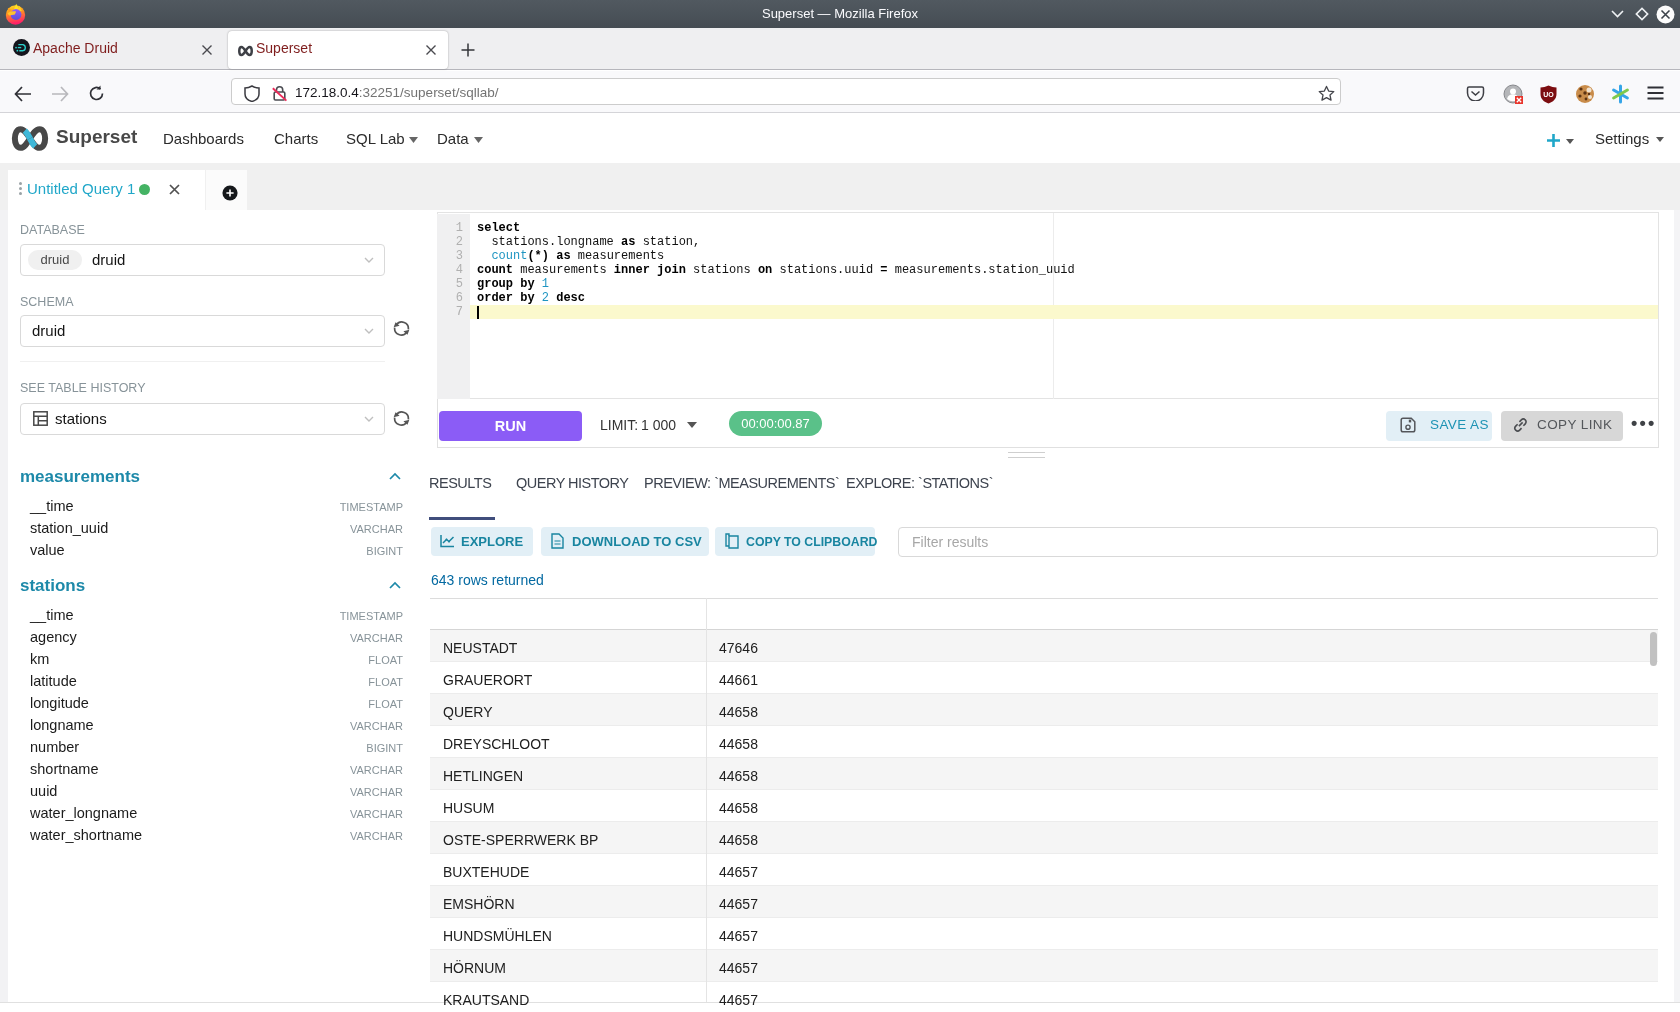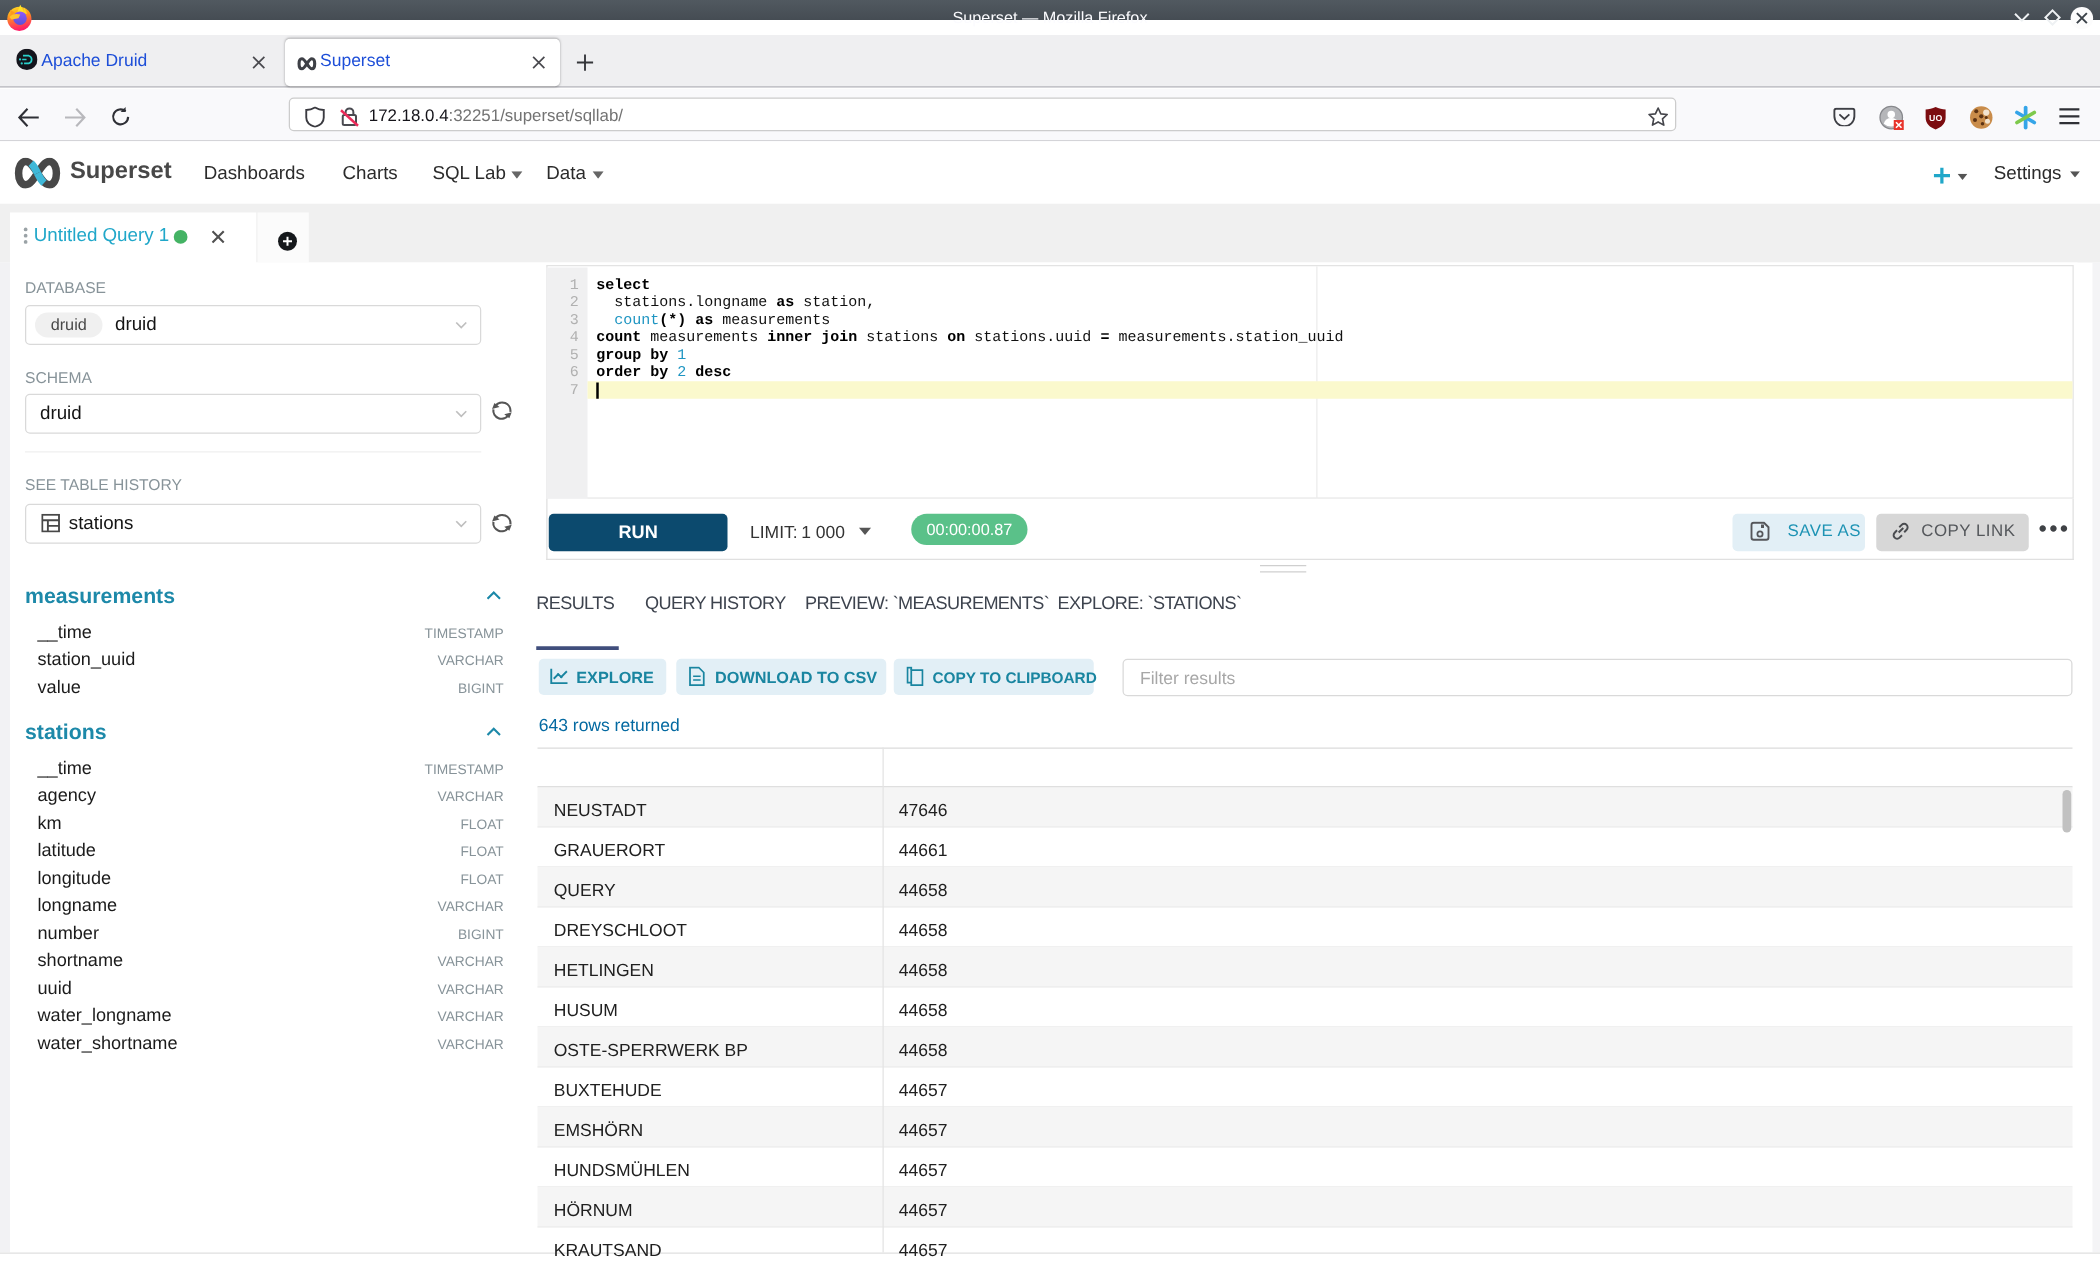--- a/index.html
+++ b/index.html
@@ -1,31 +1,31 @@
 <!DOCTYPE html>
 <html><head>
 <meta charset="utf-8">
 <style>
 * { margin:0; padding:0; box-sizing:border-box; -webkit-font-smoothing:antialiased; }
 html,body { width:1680px; height:1012px; overflow:hidden; }
 body { font-family:"Liberation Sans", sans-serif; position:relative; background:#fff; }
 .abs { position:absolute; }
 
 
-#titlebar { left:0; top:0; width:1680px; height:16px;
+#titlebar { left:0; top:0; width:1680px; height:28px;
   background:linear-gradient(#515960,#454c53); }
 #titlebar .title { left:0; right:0; top:0; height:28px; line-height:28px;
   text-align:center; color:#fbfbfe; font-size:13px; }
 .winbtn { color:#eef1f3; }
 
 
 #ffTabs { left:0; top:28px; width:1680px; height:42px; background:#efeff1; border-bottom:1px solid #b6b6bc; }
 .fftab-active { left:228px; top:3px; width:220px; height:38px; background:#fff;
   border-radius:4px; box-shadow:0 0 2px rgba(0,0,0,.35); }
-.fftab-label { font-size:14px; color:#1d4ed8; }
+.fftab-label { font-size:14px; color:#7f1d1d; }
 
 
 #ffNav { left:0; top:71px; width:1680px; height:42px; background:#f9f9fb;
   border-bottom:1px solid #d4d4d8; }
 #urlbar { left:231px; top:78px; width:1110px; height:27px; background:#fff;
   border:1px solid #ccc; border-radius:4px; }
 #urlbar .url { font-size:13.5px; color:#15141a; line-height:26px; }
 #urlbar .urlgray { color:#737373; }
 
 
@@ -60,21 +60,21 @@
 .codeline { font-family:"Liberation Mono", monospace; font-size:12px; color:#111;
   white-space:pre; line-height:14px; }
 .kw { font-weight:bold; color:#000; }
 .fn { color:#1e95c2; }
 .num { color:#1e95c2; }
 #activeLine { left:470px; top:305px; width:1188px; height:14px; background:#fbf9cd; }
 #printMargin { left:1053px; top:213px; width:1px; height:186px; background:#ececec; }
 
 
 #toolbar { left:437px; top:399px; width:1222px; height:49px; background:#fff; border:1px solid #e0e0e0; border-top:none; }
-#runBtn { left:439px; top:411px; width:143px; height:30px; background:#0c4a6e; border-radius:4px;
+#runBtn { left:439px; top:411px; width:143px; height:30px; background:#8b5cf6; border-radius:4px;
   color:#fff; font-weight:bold; font-size:14.5px; text-align:center; line-height:30px; }
 #timer { left:729px; top:411px; width:93px; height:25px; background:#5ac189; border-radius:13px;
   color:#fff; font-size:13px; text-align:center; line-height:25px; }
 .tbtn { border-radius:4px; font-size:13px; font-weight:bold; }
 #saveAs { left:1386px; top:411px; width:106px; height:30px; background:#e2eff6; color:#1985a0; }
 #copyLink { left:1501px; top:411px; width:122px; height:30px; background:#d7d7d7; color:#484848; }
 
 
 .stab { font-size:14.5px; font-weight:normal; color:#3d434e; letter-spacing:-0.5px; }
 #resultsUnderline { left:429px; top:517px; width:66px; height:3px; background:#404e7c; }

